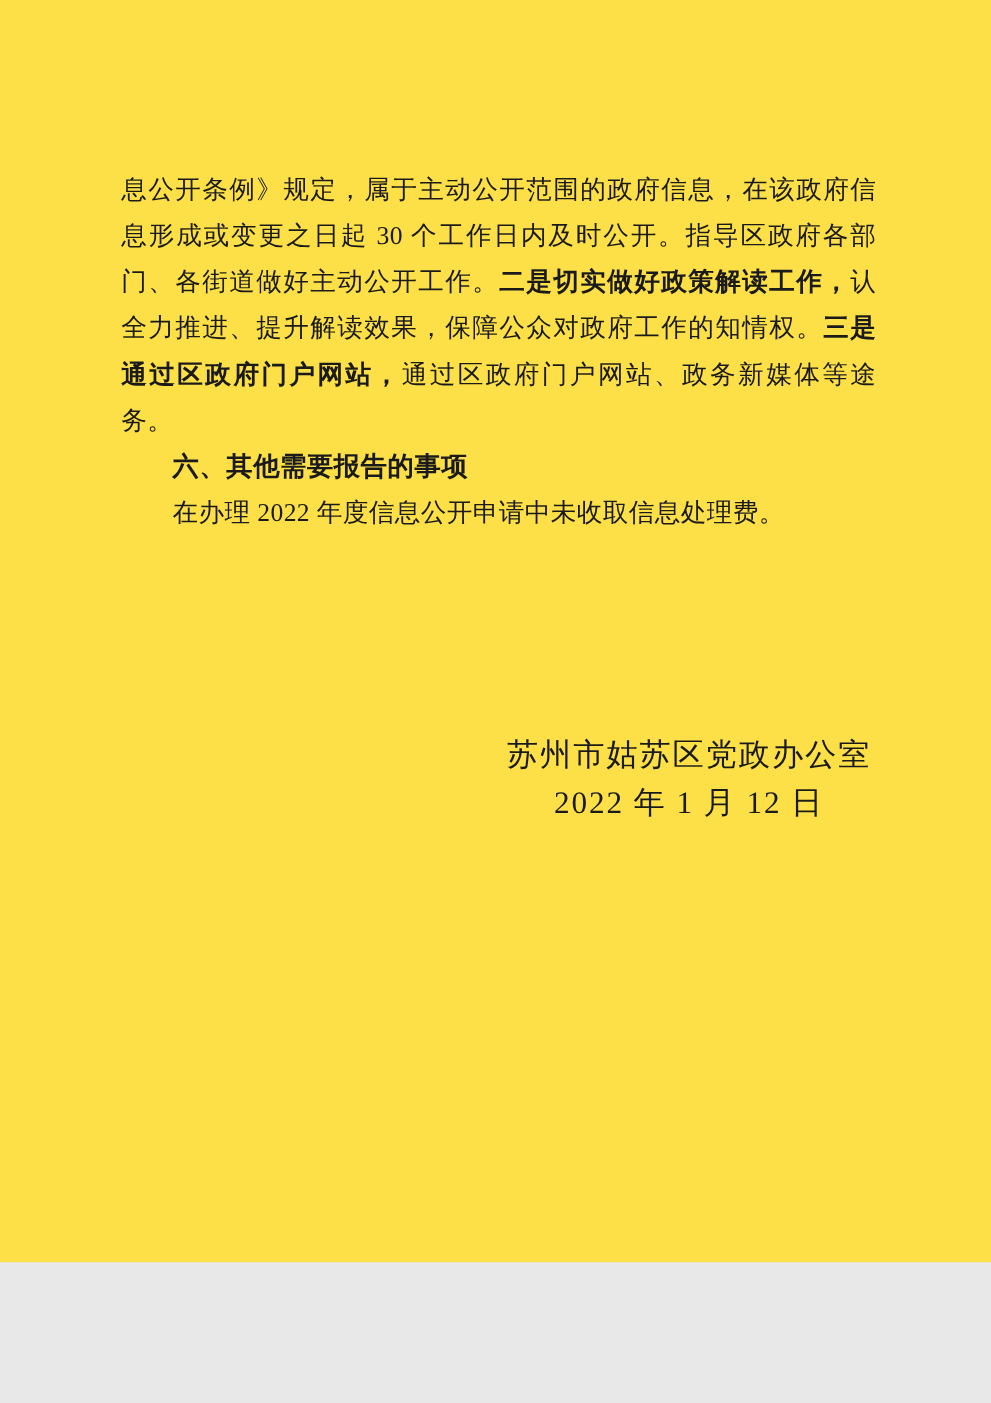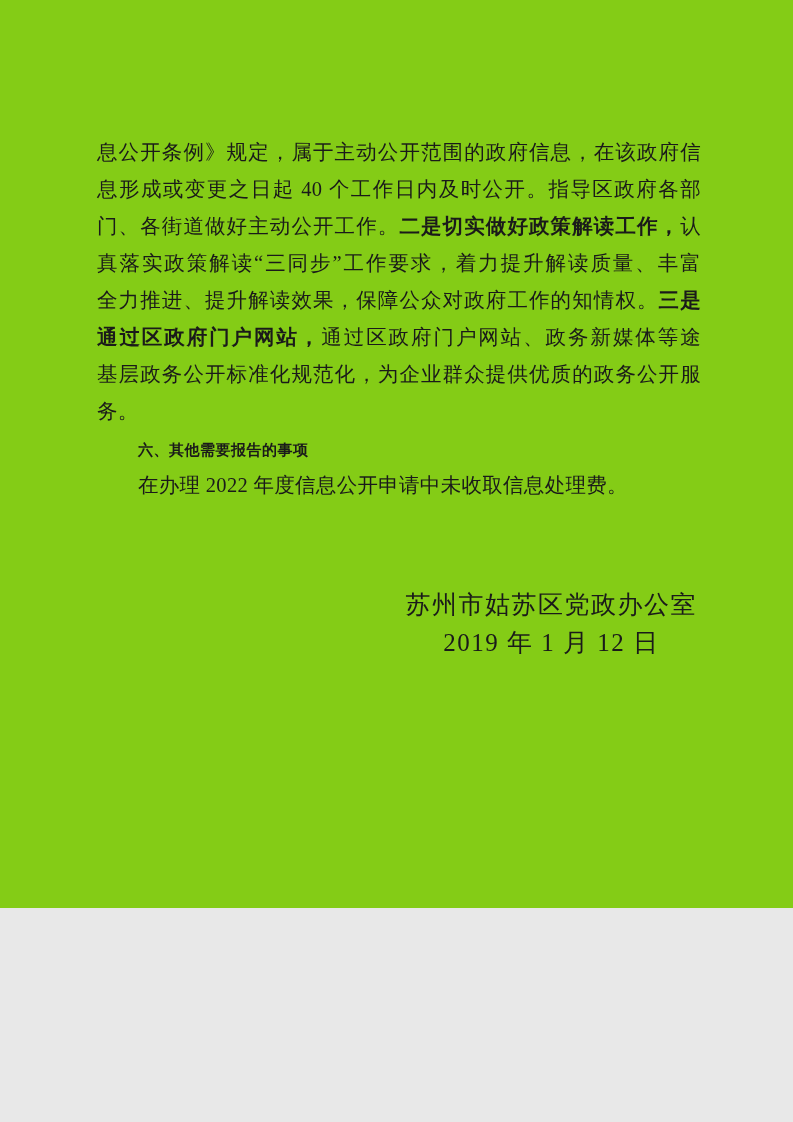--- a/index.html
+++ b/index.html
@@ -4,23 +4,23 @@
 <style>
   html, body {
     margin: 0;
     padding: 0;
     background: #e8e8e8;
     font-family: "Liberation Serif", "DejaVu Serif", serif;
   }
   .page {
     position: relative;
     width: 793px;
-    height: 908px;
+    height: 1010px;
     margin: 0 auto;
-    background: #84cc16;
+    background: #fde047;
     overflow: hidden;
     color: #1a1a1a;
   }
   .body-text {
     position: absolute;
     left: 97px;
     top: 134px;
     width: 604px;
   }
   .line {
@@ -41,21 +41,21 @@
   }
   .line.indent-2 {
     text-indent: 2em;
   }
   .run-bold {
     font-weight: 700;
   }
   .line.heading span {
     font-family: Liberation Mono, monospace;
     font-weight: 700;
-    font-size: 15px;
+    font-size: 21px;
     letter-spacing: 0.5px;
     text-align: center;
   }
   .signature {
     position: absolute;
     top: 586px;
     right: 96px;
     text-align: center;
     font-size: 25px;
     line-height: 38px;
@@ -72,33 +72,31 @@
     letter-spacing: 2px;
   }
 </style>
 </head>
 <body>
 
 <div class="page">
 
   <div class="body-text" id="document-body">
       <div class="line justify"><span class="run">息公开条例》规定，属于主动公开范围的政府信息，在该政府信</span></div>
-      <div class="line justify"><span class="run">息形成或变更之日起 40 个工作日内及时公开。指导区政府各部</span></div>
+      <div class="line justify"><span class="run">息形成或变更之日起 30 个工作日内及时公开。指导区政府各部</span></div>
       <div class="line justify"><span class="run">门、各街道做好主动公开工作。</span><span class="run-bold">二是切实做好政策解读工作，</span><span class="run">认</span></div>
-      <div class="line justify"><span class="run">真落实政策解读“三同步”工作要求，着力提升解读质量、丰富</span></div>
       <div class="line justify"><span class="run">全力推进、提升解读效果，保障公众对政府工作的知情权。</span><span class="run-bold">三是</span></div>
       <div class="line justify"><span class="run-bold">通过区政府门户网站，</span><span class="run">通过区政府门户网站、政务新媒体等途</span></div>
-      <div class="line justify"><span class="run">基层政务公开标准化规范化，为企业群众提供优质的政务公开服</span></div>
       <div class="line left"><span class="run">务。</span></div>
       <div class="line left indent-2 heading"><span class="run-bold">六、其他需要报告的事项</span></div>
       <div class="line left indent-2"><span class="run">在办理 2022 年度信息公开申请中未收取信息处理费。</span></div>
     </div>
 
   <div class="signature">
     <div>苏州市姑苏区党政办公室</div>
-    <div>2019 年 1 月 12 日</div>
+    <div>2022 年 1 月 12 日</div>
   </div>
 
   <div class="footer">
     <span>— 5 —</span>
   </div>
 
 </div>
 
 </body></html>

